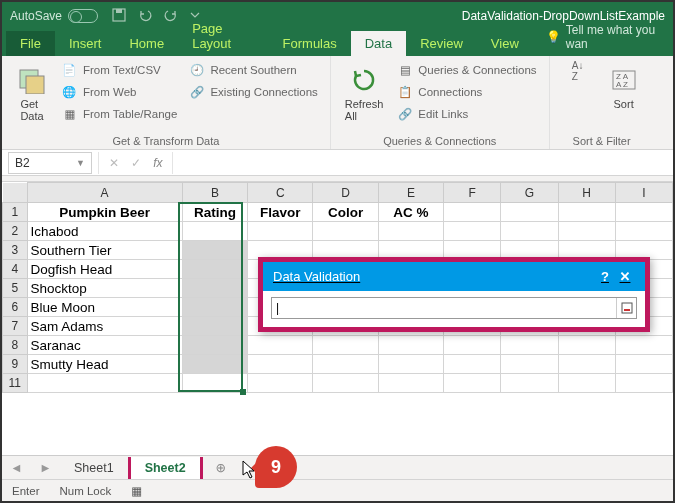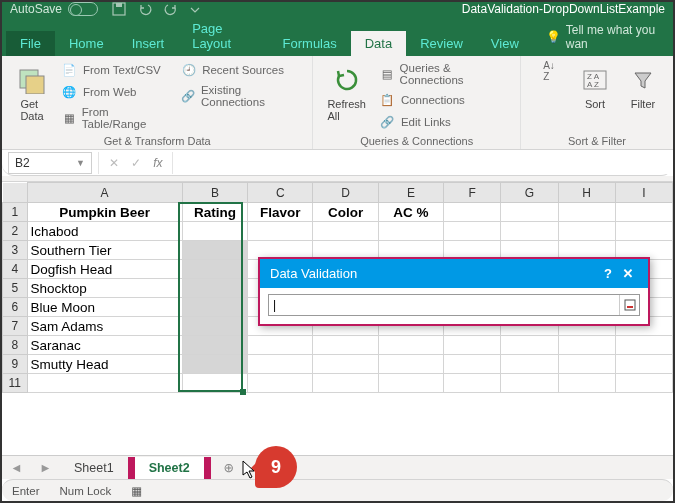--- a/index.html
+++ b/index.html
@@ -1,83 +1,83 @@
 <!DOCTYPE html>
 <html><head>
 <meta charset="utf-8">
 <style>
 * { box-sizing: border-box; margin: 0; padding: 0; font-family: "Segoe UI", Arial, sans-serif; }
 body { width: 675px; height: 503px; background: #fff; overflow: hidden; position: relative; border: 2px solid #333; }
 
 
-.titlebar { height: 28px; background: #217346; display: flex; align-items: flex-start; padding: 0 8px; color: #fff; font-size: 12px; }
+.titlebar { height: 28px; background: #217346; display: flex; align-items: center; padding: 0 8px; color: #fff; font-size: 12px; }
 .autosave { color: #d0e7da; font-size: 12px; display: flex; align-items: center; gap: 6px; }
 .toggle { width: 30px; height: 14px; border: 1px solid #9bc8b2; border-radius: 7px; position: relative; }
 .toggle::after { content:''; width:10px; height:10px; border:1px solid #9bc8b2; border-radius:50%; position:absolute; left:1px; top:0.5px; background:#217346; }
 .qat { display: flex; gap: 12px; margin-left: 14px; align-items: center; }
 .qat svg { opacity: .6; }
 .doc-title { margin-left: auto; color: #ffffff; font-size: 12px; }
 
 
 .tabs { height: 26px; background: #217346; display:flex; align-items:flex-end; padding: 0 4px; }
-.tab { padding: 5px 14px; color: #5eead4; font-size: 13px; cursor: pointer; }
+.tab { padding: 5px 14px; color: #bef264; font-size: 13px; cursor: pointer; }
 .tab.file { background: #185c37; }
 .tab.active { background: #f3f2f1; color: #217346; }
 .tellme { margin-left: 6px; display:flex; align-items:center; gap:4px; color:#d0e7da; font-size:12px; padding:5px 8px; }
 
 
 .ribbon { height: 94px; background: #f3f2f1; border-bottom: 1px solid #d4d4d4; display:flex; }
 .group { border-right: 1px solid #e1e1e1; padding: 4px 10px 2px; display:flex; flex-direction:column; }
 .group-body { flex:1; display:flex; gap:8px; }
 .group-label { text-align:center; font-size:11px; color:#666; padding-top:2px; }
 .bigbtn { display:flex; flex-direction:column; align-items:center; gap:2px; font-size:11px; color:#444; padding: 4px 4px; }
 .bigbtn .icon { width:32px; height:32px; display:flex; align-items:center; justify-content:center; }
 .btnstack { display:flex; flex-direction:column; gap:2px; }
 .smbtn { display:flex; align-items:center; gap:5px; font-size:11.5px; color:#666; padding: 2px 2px; }
 .smbtn .sicon { width:16px; height:16px; display:flex; align-items:center; justify-content:center; }
 
 
-.fbar { height: 26px; border-bottom: 1px solid #d4d4d4; display:flex; align-items:center; background:#fff;border-radius:12px; }
+.fbar { height: 26px; border-bottom: 1px solid #d4d4d4; display:flex; align-items:center; background:#fff; }
 .namebox { width: 84px; height: 22px; border: 1px solid #cfcfcf; margin: 0 6px; font-size: 12px; padding: 0 6px; display:flex; align-items:center; justify-content:space-between; color:#333; }
 .fx-controls { display:flex; align-items:center; gap:12px; padding:0 10px; color:#888; border-left:1px solid #e4e4e4; border-right:1px solid #e4e4e4; height:22px; font-size:12px; }
 .fx-input { flex:1; height:22px; border: none; font-size:12px; padding:0 6px; }
 
 
 .grid-wrap { position: relative; }
 table.sheet { border-collapse: collapse; width: 100%; table-layout: fixed; }
 .sel-all { width: 24px; height: 20px; background:#e6e6e6; border-right:1px solid #ccc; border-bottom:1px solid #ccc; }
 th.col { background:#e6e6e6; border:1px solid #ccc; font-weight:normal; font-size:12px; color:#333; height:20px; }
 th.row { background:#e6e6e6; border:1px solid #ccc; font-weight:normal; font-size:12px; color:#333; width:24px; text-align:center; }
 td.cell { border:1px solid #d4d4d4; font-size:13.5px; height:19px; padding: 0 3px; white-space:nowrap; overflow:hidden; }
 td.bold { font-weight:bold;text-align:center; }
 td.selrange { background:#d6d6d6; }
 .col-A { width: 152px; } .col-B { width: 64px; } .col-C { width: 64px; } .col-D { width: 64px; } .col-E { width: 64px; }
 .col-rest { width: 56px; }
 .sel-border { position:absolute; border:2px solid #217346; pointer-events:none; }
 .sel-handle { position:absolute; width:6px; height:6px; background:#217346; }
 
 
-.dlg { position:absolute; left:256px; top:255px; width:392px; background:#fff; box-shadow: 2px 2px 8px rgba(0,0,0,.3); border:2px solid #be185d; }
+.dlg { position:absolute; left:256px; top:255px; width:392px; background:#fff; box-shadow: 2px 2px 8px rgba(0,0,0,.3); border:5px solid #be185d;text-decoration:underline; }
 .dlg-title { background:#0099e5; color:#fff; padding: 7px 10px; font-size:13px; display:flex; align-items:center; }
 .dlg-title .t { flex:1; }
 .dlg-title .help, .dlg-title .close { width:20px; text-align:center; cursor:pointer; font-weight:bold; }
 .dlg-body { padding: 6px 8px 8px; }
 .dlg-input-wrap { border:1px solid #999; display:flex; align-items:center; height:22px; }
 .dlg-input { flex:1; border:none; outline:none; font-size:12px; padding:0 4px; }
 .collapse-btn { width:20px; height:20px; display:flex; align-items:center; justify-content:center; border-left:1px solid #ccc; }
 
 
 .sheettabs { position:absolute; left:0; right:0; bottom:22px; height:24px; background:#f3f2f1; border-top:1px solid #ccc; display:flex; align-items:center; font-size:12.5px; }
 .nav-arrows { width:58px; display:flex; justify-content:space-around; color:#999; }
-.stab { padding: 4px 14px; border-right:7px solid #be185d; background:#fff; color:#217346; cursor:pointer; }
+.stab { padding: 4px 14px; border-right:3px solid #be185d; background:#fff; color:#217346; cursor:pointer; }
 .stab.inactive { background:#f3f2f1; color:#444; }
 .addsheet { width:24px; text-align:center; color:#888; margin-left:6px; }
 
 
-.status { position:absolute; left:0; right:0; bottom:0; height:22px; background:#f3f2f1; border-top:1px solid #d4d4d4; display:flex; align-items:center; font-size:11.5px; color:#555; padding:0 10px; gap:20px;border-radius:11px; }
+.status { position:absolute; left:0; right:0; bottom:0; height:22px; background:#f3f2f1; border-top:1px solid #d4d4d4; display:flex; align-items:center; font-size:11.5px; color:#555; padding:0 10px; gap:20px; }
 
 
 .badge { position:absolute; left:253px; top:444px; width:42px; height:42px; background:#d73a2f; border-radius: 50% 50% 50% 4px; transform: rotate(0deg); display:flex; align-items:center; justify-content:center; color:#fff; font-size:18px; font-weight:bold; }
 .badge::before { content:''; position:absolute; left:-12px; top:14px; border:8px solid transparent; border-right-color:#d73a2f; }
 
 
 .cursor { position:absolute; left:240px; top:458px; }
 
 
 .spacer { height:6px; background:#f3f2f1; border-bottom:1px solid #d4d4d4; }
@@ -105,22 +105,22 @@
         </svg></span>
     <span><svg width="10" height="10">
           <path d="M1 3 L5 7 L9 3" fill="none" stroke="#fff" stroke-width="1.2"></path>
         </svg></span>
   </div>
   <div class="doc-title">DataValidation-DropDownListExample</div>
 </div>
 
 <div class="tabs">
   <div class="tab file">File</div>
+  <div class="tab">Insert</div>
   <div class="tab">Home</div>
-  <div class="tab">Insert</div>
   <div class="tab">Page Layout</div>
   <div class="tab">Formulas</div>
   <div class="tab active">Data</div>
   <div class="tab">Review</div>
   <div class="tab">View</div>
   <div class="tellme">
     <span>💡</span>
     <span>Tell me what you wan</span>
   </div>
 </div>
@@ -148,21 +148,21 @@
             <span>From Web</span>
           </div>
         <div class="smbtn">
             <span class="sicon">▦</span>
             <span>From Table/Range</span>
           </div>
       </div>
       <div class="btnstack">
         <div class="smbtn">
             <span class="sicon">🕘</span>
-            <span>Recent Sources</span>
+            <span>Recent Southern</span>
           </div>
         <div class="smbtn">
             <span class="sicon">🔗</span>
             <span>Existing Connections</span>
           </div>
       </div>
     </div>
     <div class="group-label">Get &amp; Transform Data</div>
   </div>
 
@@ -203,28 +203,20 @@
       </div>
       <div class="bigbtn">
         <span class="icon">
             <svg width="24" height="20">
               <rect x="1" y="1" width="22" height="18" fill="none" stroke="#888"></rect>
               <text x="4" y="9" font-size="8" fill="#666">Z A</text>
               <text x="4" y="17" font-size="8" fill="#666">A Z</text>
             </svg>
           </span>
         <span>Sort</span>
-      </div>
-      <div class="bigbtn">
-        <span class="icon">
-            <svg width="20" height="20">
-              <path d="M2 3 L18 3 L12 11 L12 18 L8 16 L8 11 Z" fill="#ccc" stroke="#666"></path>
-            </svg>
-          </span>
-        <span>Filter</span>
       </div>
     </div>
     <div class="group-label">Sort &amp; Filter</div>
   </div>
 </div>
 
 <div class="fbar">
   <div class="namebox">
     <span>B2</span>
     <span style="font-size:9px;color:#888">▼</span>

